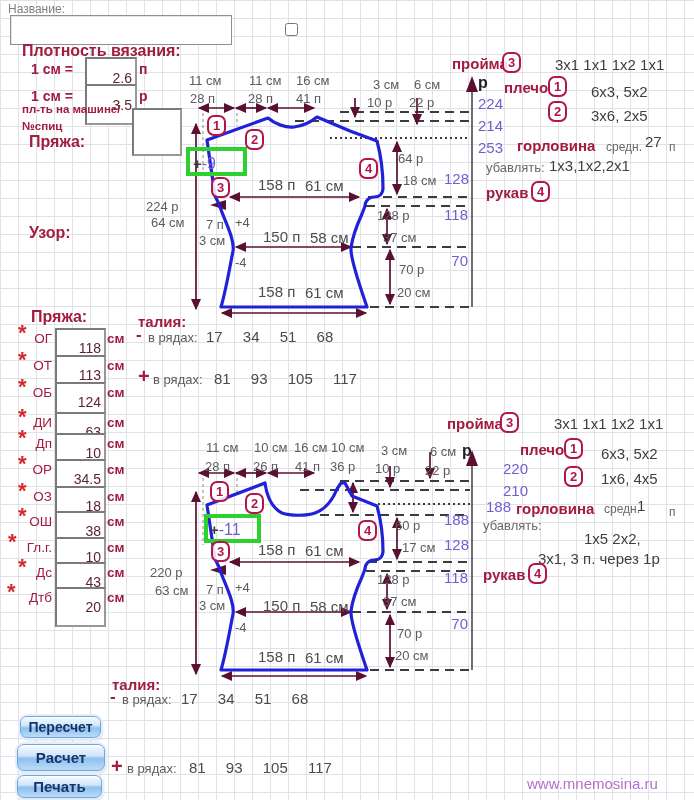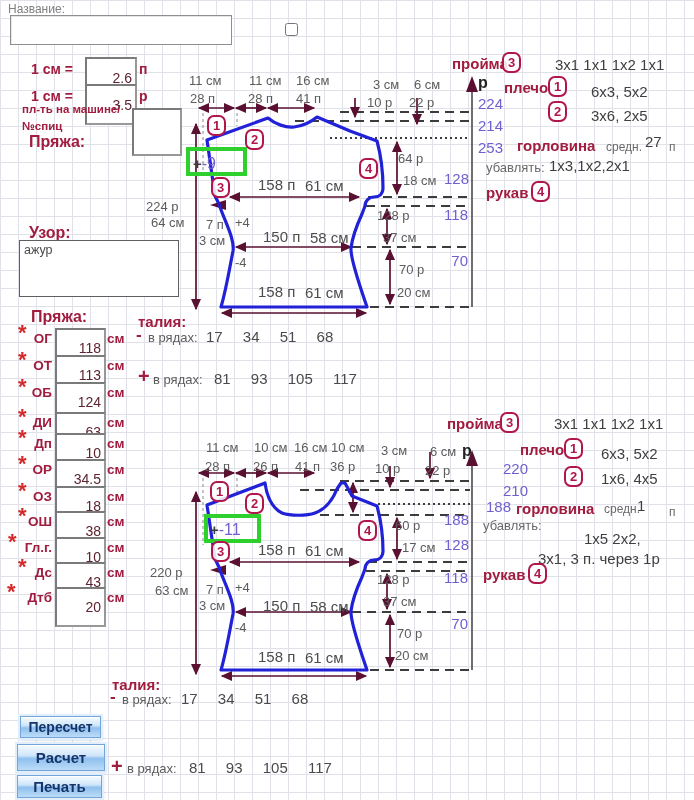--- a/index.html
+++ b/index.html
@@ -31,30 +31,30 @@
   
   .inp{position:absolute;z-index:3;background:#fff;border:2px solid #989898;
     border-top-color:#7a7a7a;border-left-color:#7a7a7a;
     color:#5c2430;font-size:14px;font-family:inherit;text-align:right;padding:11px 3px}
   .nameinp{position:absolute;z-index:3;background:#fff;border:1px solid #8f8f8f;
     box-shadow:inset 1px 1px 0 #e6e6e6;font-family:inherit;font-size:13px;padding:2px 4px}
   .tarea{position:absolute;z-index:3;background:#fff;border:1px solid #5f5f5f;
     color:#4a4a4a;font-size:12.5px;font-family:inherit;resize:none;padding:2px 4px}
   .mrow{position:absolute;left:0;width:140px;height:22px;z-index:3}
   .star{position:absolute;left:18px;top:-8px;color:#d42a2a;font-size:22px;font-weight:bold}
-  .mlab{position:absolute;left:0;top:3px;width:52px;text-align:right;color:#a11c3e;font-weight:bold;font-size:13.5px}
+  .mlab{position:absolute;left:0;top:3px;width:52px;text-align:right;color:#a11c3e;font-weight:normal;font-size:13.5px}
   .mbox{position:absolute;left:55px;top:0;width:41px;height:14px}
   .munit{position:absolute;left:107px;top:3px;color:#a11c3e;font-weight:bold;font-size:13.5px}
   .vals{font-size:15px;color:#4a4a4a;word-spacing:16px}
   .minus-mark{color:#a11c3e;font-weight:900;font-size:17px}
   .plus-mark{color:#a11c3e;font-weight:900;font-size:20px}
   .btn{position:absolute;z-index:3;display:flex;align-items:center;justify-content:center;
     font-weight:bold;color:#15356b;font-size:14px;cursor:pointer;
     background:linear-gradient(180deg,#f6fbff 0%,#cfe6fa 42%,#8fc0ee 55%,#bcdcf7 100%);
-    border:1px solid #74a5d8;border-radius:0;
+    border:1px solid #74a5d8;border-radius:7px;
     box-shadow:0 0 0 2px #e2eefb,1px 2px 3px rgba(120,140,160,.45),inset 0 1px 0 #fff}
   .chk{position:absolute;z-index:3;width:13px;height:13px;margin:0;accent-color:#8aa8c8}
   .watermark{font-size:15px;color:#b76fc8;z-index:3}
 </style>
 </head>
 <body>
 
 <div class="sheet">
 
   <svg class="scheme" width="694" height="800" viewBox="0 0 694 800">
@@ -130,34 +130,34 @@
       <polygon points="210,570 226,565 226,575" fill="#5a1030"></polygon>
       <path class="blue" d="M221,670 C226,653 230,629 233,614 C235,602 224,583 219,567 L215,559 L207,505 L265,483 C267,497 272,508 282,513 C290,516 307,516 315,513 C326,509 333,499 337,489 L341,483 L345,483 L352,496 L377,506 C380,517 383,535 383,551 C383,557 379,560 374,560 C369,560 365,564 365,569 L362,577 C356,590 352,603 351,611 C350,622 361,652 367,670 Z"></path>
     </g>
   </svg>
 
   <div class="abs txt gray12" style="left:8px;top:2px">Название:</div>
   <input class="nameinp" style="left: 10px; top: 15px; width: 212px; height: 24px;" value="">
 
   <input type="checkbox" class="chk" style="left: 285px; top: 23px;">
 
+  <div class="abs txt hdr" style="left:22px;top:42px">Плотность вязания:</div>
   <div class="abs txt hdr2" style="left:31px;top:61px">1 см =</div>
   <input class="inp" style="left: 85px; top: 57px; width: 42px; height: 15px;" value="2.6">
   <div class="abs txt hdr2" style="left:139px;top:61px">п</div>
   <div class="abs txt hdr2" style="left:31px;top:88px">1 см =</div>
   <input class="inp" style="left: 85px; top: 84px; width: 42px; height: 15px;" value="3.5">
   <div class="abs txt hdr2" style="left:139px;top:88px">р</div>
   <div class="abs txt hdr3" style="left:22px;top:103px">пл-ть на машине/</div>
   <div class="abs txt hdr3" style="left:22px;top:120px">№спиц</div>
   <input class="inp" style="left: 132px; top: 108px; width: 40px; height: 22px;" value="">
 
   <div class="abs txt hdr" style="left:29px;top:133px">Пряжа:</div>
 
   <div class="abs txt hdr" style="left:29px;top:224px">Узор:</div>
-  <textarea class="tarea" style="left: 19px; top: 240px; width: 150px; height: 51px;">ажур</textarea>
 
   <div class="abs txt hdr" style="left:31px;top:308px">Пряжа:</div>
 
   <div class="mrow" style="top:328px">
     <span class="star">*</span>
     <span class="mlab">ОГ</span>
     <input class="inp mbox" value="118" style="">
     <span class="munit">см</span>
   </div>
   <div class="mrow" style="top:355px">
@@ -368,14 +368,15 @@
   <div class="badge" style="left:528px;top:563px">4</div>
 
   <div class="abs txt hdr" style="left:112px;top:676px;font-size:15px">талия:</div>
   <div class="abs txt minus-mark" style="left:110px;top:687px">-</div>
   <div class="abs txt dimtxt" style="left:122px;top:692px">в рядах:</div>
   <div class="abs txt vals" style="left:181px;top:690px">17 34 51 68</div>
   <div class="abs txt plus-mark" style="left:111px;top:755px">+</div>
   <div class="abs txt dimtxt" style="left:127px;top:761px">в рядах:</div>
   <div class="abs txt vals" style="left:189px;top:759px">81 93 105 117</div>
 
+  <div class="abs watermark" style="left:527px;top:775px">www.mnemosina.ru</div>
 
 </div>
 
 </body></html>

